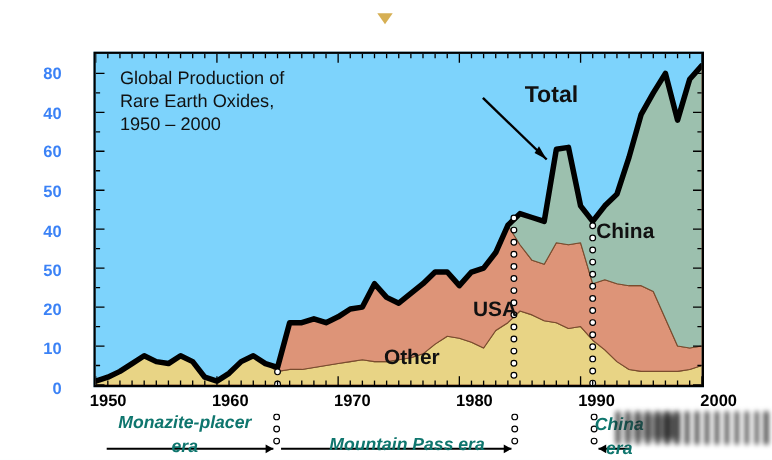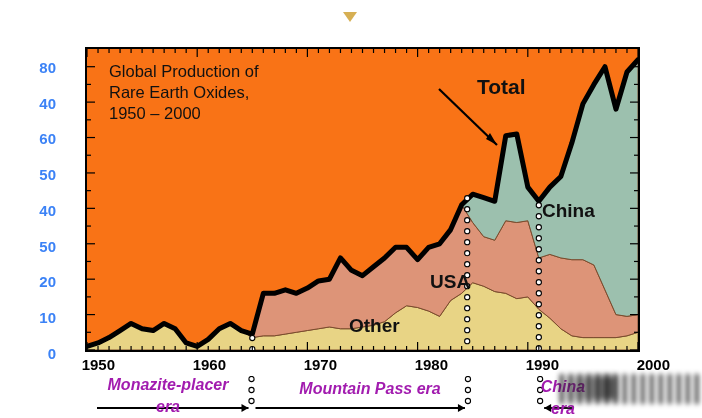--- a/index.html
+++ b/index.html
@@ -7,45 +7,45 @@
        font-family:"Liberation Sans","DejaVu Sans",sans-serif;}
   #root{position:relative;width:702px;height:418px;background:#ffffff;}
 
   
   .top-marker{position:absolute;left:343px;top:12px;width:0;height:0;
     border-left:7px solid transparent;border-right:7px solid transparent;
     border-top:10px solid #d4ab4a;opacity:.95;}
 
   
   .plot{position:absolute;left:85px;top:47px;width:555px;height:305px;
-        background:#f97316;border:2px solid #000;box-sizing:border-box;}
+        background:#7dd3fc;border:2px solid #000;box-sizing:border-box;}
   .plot svg{position:absolute;left:0;top:0;}
   .ytick{position:absolute;right:646px;width:40px;text-align:right;
     font-size:15px;font-weight:700;color:#3b82f6;}
 
   
   .xtick{position:absolute;font-size:15px;font-weight:700;color:#000;
     text-align:right;width:60px;}
 
   
   .title{position:absolute;left:22px;top:12px;font-size:16.5px;
     line-height:21px;font-weight:400;color:#111;white-space:pre-line;}
   .sLabel{position:absolute;font-weight:700;color:#111;}
   .lbl-total{left:390px;top:26px;font-size:21px;}
   .lbl-china{left:455px;top:151px;font-size:19px;}
   .lbl-usa{left:343px;top:222px;font-size:19px;}
   .lbl-other{left:262px;top:266px;font-size:19px;}
 
   
   .eras{position:absolute;left:85px;top:376px;width:555px;height:42px;}
   .eratxt{position:absolute;font-style:italic;font-weight:700;
-    font-size:16px;color:#a21caf;text-align:center;white-space:nowrap;}
+    font-size:16px;color:#0f766e;text-align:center;white-space:nowrap;}
   .era1a{left:8px;top:0px;width:150px;}
   .era1b{left:40px;top:22px;width:86px;}
-  .era2{left:166px;top:4px;width:200px;padding-left:19px;}
+  .era2{left:166px;top:20px;width:200px;padding-left:19px;}
   .era3a{left:430px;top:2px;width:96px;}
   .era3b{left:438px;top:24px;width:80px;}
 
   
   .smear{position:absolute;left:560px;top:374px;width:142px;height:30px;
     background:repeating-linear-gradient(90deg,
       rgba(20,20,20,.88) 0px, rgba(20,20,20,.88) 3px,
       rgba(255,255,255,.05) 4px, rgba(255,255,255,.05) 9px);
     filter:blur(2.4px);pointer-events:none;}
   .smear2{position:absolute;left:556px;top:376px;width:60px;height:24px;

